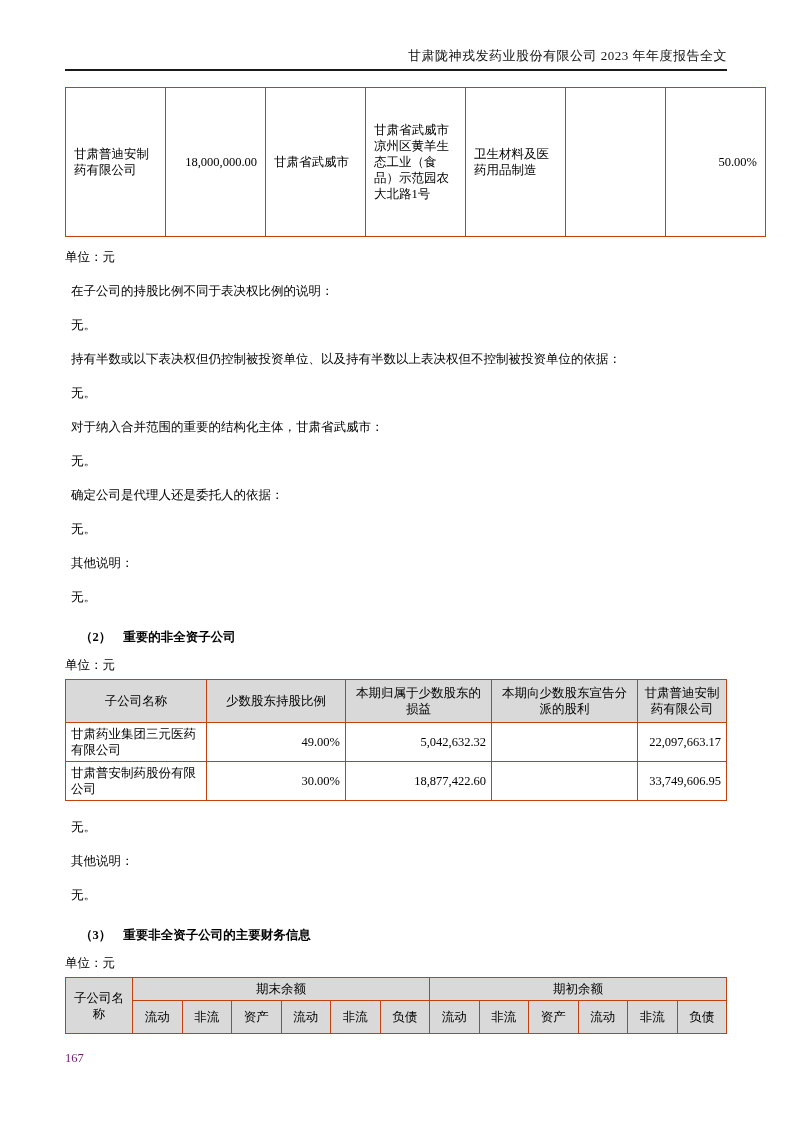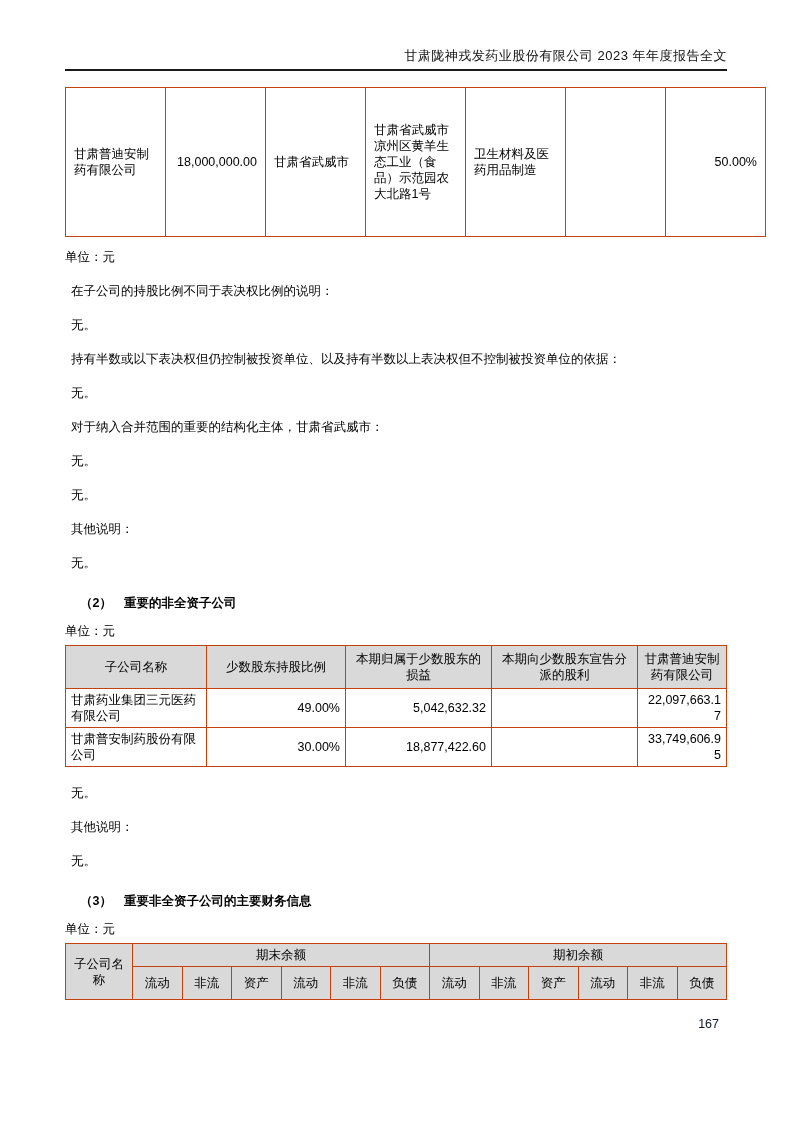--- a/index.html
+++ b/index.html
@@ -1,19 +1,19 @@
 <!DOCTYPE html>
 <html><head>
 <meta charset="utf-8">
 <style>
   html,body{margin:0;padding:0;background:#ffffff;}
   .page{
     width:793px;height:1122px;box-sizing:border-box;position:relative;
     margin:0 auto;background:#ffffff;color:#000;
-    font-family:Liberation Sans, sans-serif;
+    font-family:Liberation Serif, serif;
     font-size:12.5px;line-height:16px;
     padding:48px 66px 0 65px;overflow:hidden;
   }
   .doc-header{text-align:right;font-size:13px;letter-spacing:0.5px;color:#111;}
   .header-rule{border:none;border-top:2.5px solid #1a1a1a;margin:5px 0 0 0;}
   table{border-collapse:collapse;table-layout:fixed;width:662px;}
   td{border:1px solid #c2410c;padding:2px 8px;vertical-align:middle;line-height:16px;overflow:hidden;}
   .t1{margin-top:16px;}
   .t1 td{height:98px;}
   .num{text-align:right;word-break:break-all;}
@@ -23,21 +23,21 @@
   .section-h .sec-title{margin-left:12px;}
   .t2{margin-top:6px;}
   .t2 td{padding:3px 5px;}
   .t2 .hd{background:#d9d9d9;text-align:center;height:36px;}
   .t2 .name-cell{text-align:left;height:30px;}
   .t3{margin-top:6px;}
   .t3 td{text-align:center;background:#d9d9d9;}
   .t3 .group-hd{height:20px;padding:1px 2px;margin-left:48px;}
   .t3 .sub-hd{height:28px;padding:2px 2px;}
   .t3 .name-col{padding:2px 8px;}
-  .page-number{text-align:right;margin:16px 0 0 0;padding-right:8px;color:#0f172a;}
+  .page-number{text-align:left;margin:16px 0 0 0;padding-right:8px;color:#701a75;}
   [data-interactable]{cursor:default;}
 </style>
 </head>
 <body>
 
 <div class="page" data-interactable="false">
 
   <div class="doc-header" data-interactable="false">甘肃陇神戎发药业股份有限公司 2023 年年度报告全文</div>
   <hr class="header-rule" data-interactable="false">
 
@@ -57,20 +57,21 @@
     </table>
 
   <div class="unit-label" data-interactable="false">单位：元</div>
 
   <p class="body" data-interactable="false">在子公司的持股比例不同于表决权比例的说明：</p>
   <p class="body" data-interactable="false">无。</p>
   <p class="body" data-interactable="false">持有半数或以下表决权但仍控制被投资单位、以及持有半数以上表决权但不控制被投资单位的依据：</p>
   <p class="body" data-interactable="false">无。</p>
   <p class="body" data-interactable="false">对于纳入合并范围的重要的结构化主体，甘肃省武威市：</p>
   <p class="body" data-interactable="false">无。</p>
+  <p class="body" data-interactable="false">确定公司是代理人还是委托人的依据：</p>
   <p class="body" data-interactable="false">无。</p>
   <p class="body" data-interactable="false">其他说明：</p>
   <p class="body" data-interactable="false">无。</p>
 
   <div class="section-h" data-interactable="false">
     <span data-interactable="false">（2）</span><span class="sec-title" data-interactable="false">重要的非全资子公司</span>
   </div>
 
   <div class="unit-label" data-interactable="false">单位：元</div>
 

